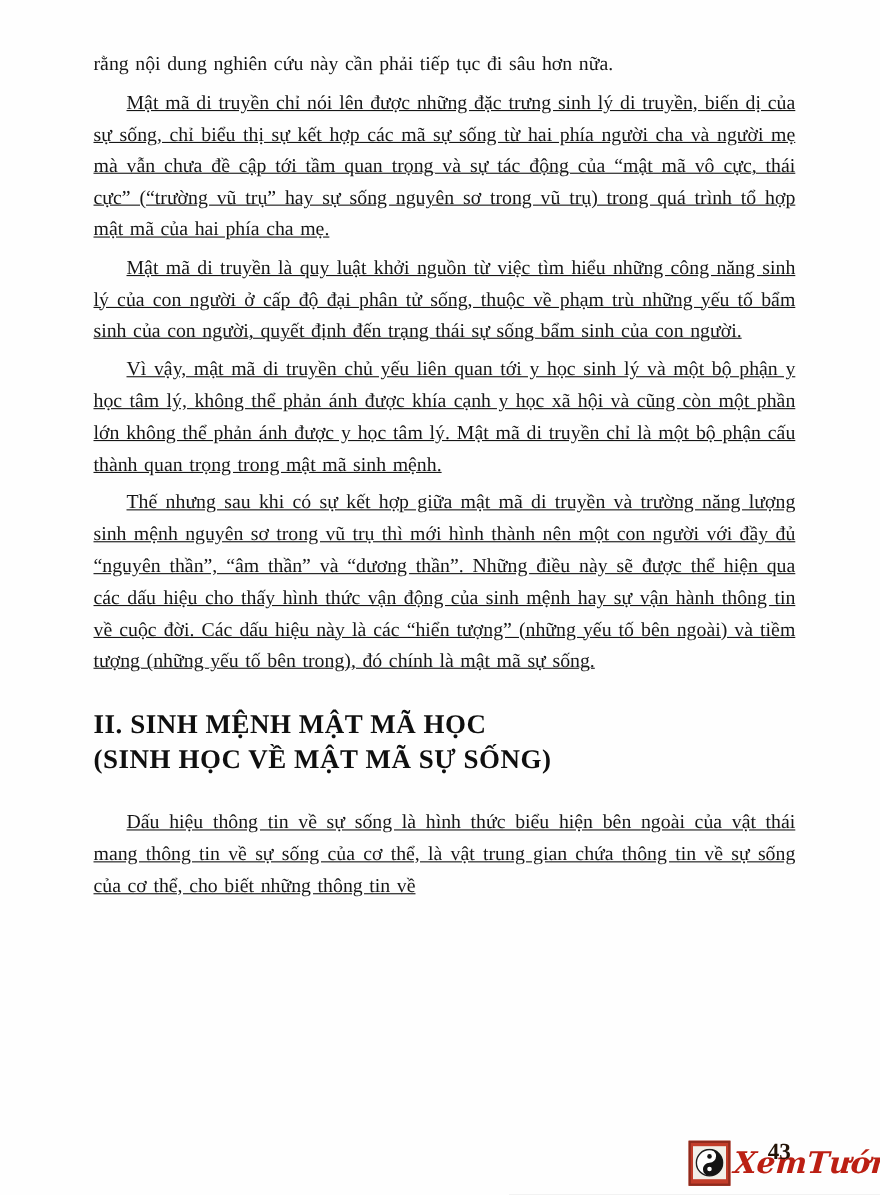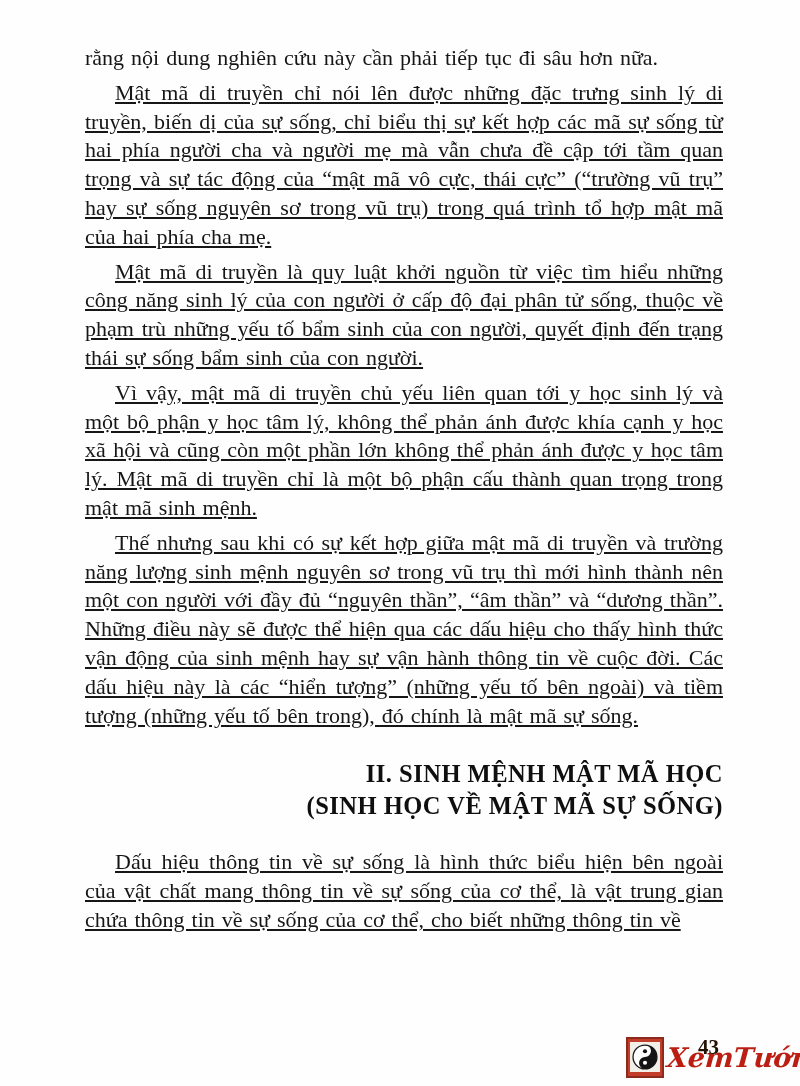--- a/index.html
+++ b/index.html
@@ -17,33 +17,33 @@
     font-family: "Liberation Serif", "DejaVu Serif", serif;
   }
   .text-column {
     position: absolute;
     left: 85px;
     top: 44px;
     width: 638px;
   }
   .para {
     margin: 0 0 6px 0;
-    font-size: 22px;
+    font-size: 18px;
     line-height: 28.8px;
     text-align: justify;
     color: #161616;
     word-spacing: 1.5px;
   }
   .para.indented {
     text-indent: 30px;
     text-decoration: underline;
   }
   .section-heading {
     margin: 28px 0 26px 0;
-    text-align: right;
+    text-align: left;
     color: #0f0f0f;
   }
   .section-heading .hline {
     display: block;
     font-weight: bold;
     font-size: 24.5px;
     line-height: 32px;
     letter-spacing: 0.5px;
   }
   .watermark {
@@ -110,21 +110,21 @@
     <p class="para indented">Vì vậy, mật mã di truyền chủ yếu liên quan tới y học sinh lý và một bộ phận y học tâm lý, không thể phản ánh được khía cạnh y học xã hội và cũng còn một phần lớn không thể phản ánh được y học tâm lý. Mật mã di truyền chỉ là một bộ phận cấu thành quan trọng trong mật mã sinh mệnh.</p>
 
     <p class="para indented">Thế nhưng sau khi có sự kết hợp giữa mật mã di truyền và trường năng lượng sinh mệnh nguyên sơ trong vũ trụ thì mới hình thành nên một con người với đầy đủ “nguyên thần”, “âm thần” và “dương thần”. Những điều này sẽ được thể hiện qua các dấu hiệu cho thấy hình thức vận động của sinh mệnh hay sự vận hành thông tin về cuộc đời. Các dấu hiệu này là các “hiển tượng” (những yếu tố bên ngoài) và tiềm tượng (những yếu tố bên trong), đó chính là mật mã sự sống.</p>
 
     <h2 class="section-heading">
       <span class="hline">II. SINH MỆNH MẬT MÃ HỌC</span>
       <span class="hline">(SINH HỌC VỀ MẬT MÃ SỰ SỐNG)</span>
     </h2>
 
 
-    <p class="para indented">Dấu hiệu thông tin về sự sống là hình thức biểu hiện bên ngoài của vật chất mang thông tin về sự sống của cơ thể, là vật trung gian chứa thông tin về sự sống của cơ thể, cho biết những thông tin về</p>
+    <p class="para indented">Dấu hiệu thông tin về sự sống là hình thức biểu hiện bên ngoài của vật thái mang thông tin về sự sống của cơ thể, là vật trung gian chứa thông tin về sự sống của cơ thể, cho biết những thông tin về</p>
 
   </div>
 
   <div class="watermark">
     <span class="logo-box">
       <span class="logo-inner">
         <svg width="26" height="26" viewBox="0 0 100 100" aria-hidden="true">
           <circle cx="50" cy="50" r="46" fill="#ffffff" stroke="#1c1c1c" stroke-width="5"></circle>
           <path d="M50 4 A46 46 0 0 1 50 96 A23 23 0 0 1 50 50 A23 23 0 0 0 50 4 Z" fill="#141414"></path>
           <circle cx="50" cy="28" r="8" fill="#141414"></circle>

